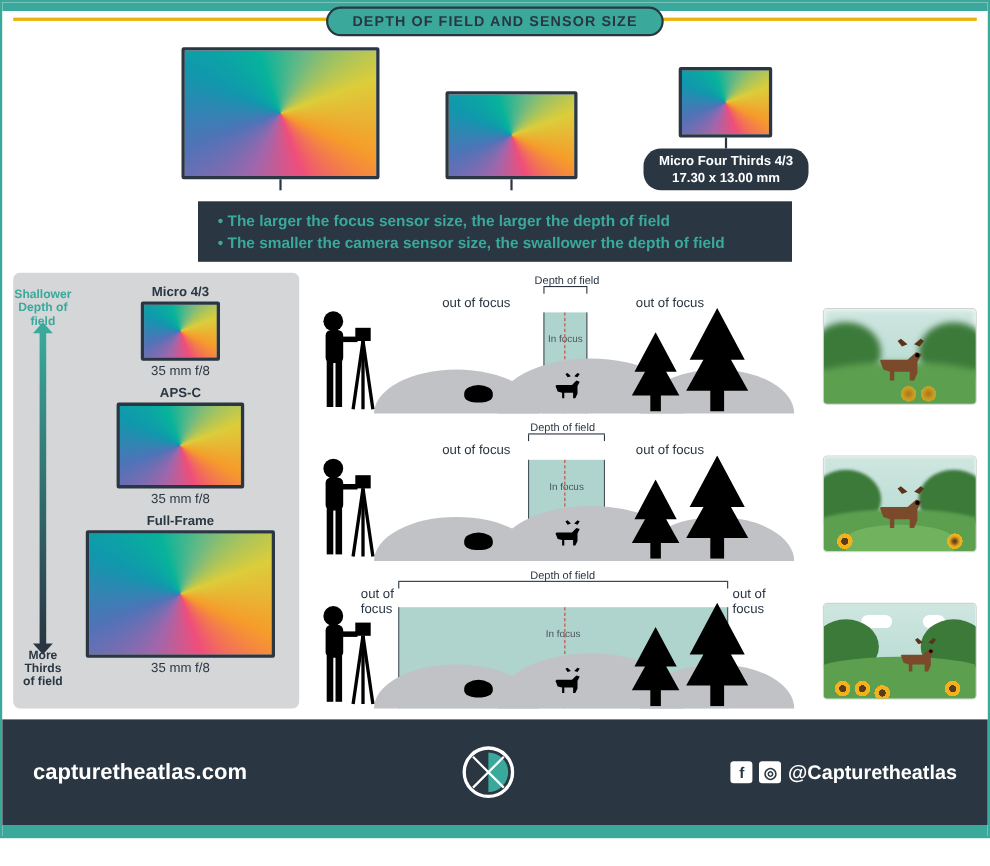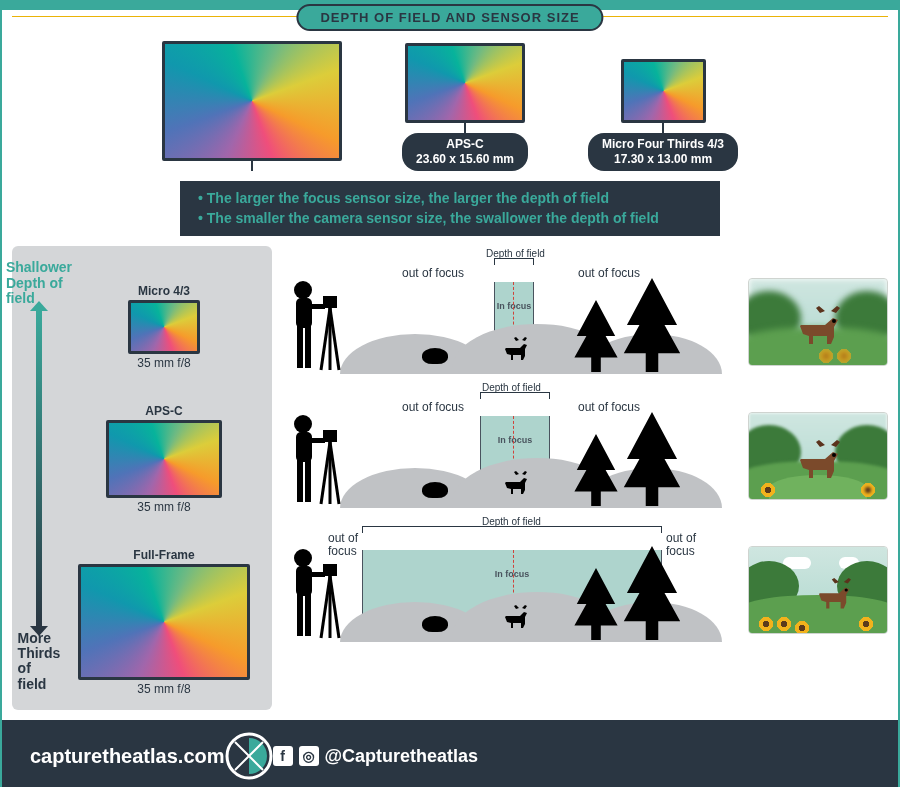--- a/index.html
+++ b/index.html
@@ -5,21 +5,21 @@
   * { box-sizing: border-box; margin: 0; padding: 0; }
   body {
     font-family: "Segoe UI", Arial, sans-serif;
     background: #fff;
     width: 900px;
     margin: 0 auto;
     border: 2px solid #3aa99b;
     position: relative;
   }
   .topbar { height: 8px; background: #3aa99b; }
-  .ruleline { border-top: 1px solid #eab308; margin: 6px 10px; position: relative; }
+  .ruleline { border-top: 3px solid #eab308; margin: 6px 10px; position: relative; }
   .title-pill {
     position: absolute;
     left: 50%; transform: translateX(-50%);
     top: -13px;
     background: #3aa99b;
     border: 2px solid #2a3642;
     color: #2a3642;
     font-weight: 700;
     font-size: 13px;
     letter-spacing: 1px;
@@ -85,21 +85,22 @@
     width: 38px;
     display: flex;
     flex-direction: column;
     align-items: center;
     justify-content: space-between;
     padding: 4px 0;
   }
   .arrow-top-label, .arrow-bot-label {
     color: #3aa99b;
     font-weight: 700;
-    font-size: 14px;
+    font-size: 11px;
+    text-align: center;
     line-height: 1.1;
   }
   .arrow-bot-label { color: #2a3642; }
   .mid-arrow {
     flex: 1;
     width: 6px;
     margin: 4px 0;
     background: linear-gradient(to bottom, #3aa99b, #2a3642);
     position: relative;
   }
@@ -114,21 +115,21 @@
   .mid-arrow::before { top: -9px; border-bottom: 10px solid #3aa99b; }
   .mid-arrow::after  { bottom: -9px; border-top: 10px solid #2a3642; }
   .sensor-stack {
     flex: 1;
     display: flex;
     flex-direction: column;
     align-items: center;
     gap: 6px;
   }
   .sensor-row { display: flex; flex-direction: column; align-items: center; font-size: 12px; font-weight: 700; color: #2a3642; }
-  .sensor-row .name { margin-bottom: 2px; margin-top: 28px; }
+  .sensor-row .name { margin-bottom: 2px; }
   .sensor-row .spec { margin-top: 2px; font-weight: 400; }
   .lm43 { width: 72px; height: 54px; }
   .laps { width: 116px; height: 78px; }
   .lff  { width: 172px; height: 116px; }
 
   .right-col { flex: 1; display: flex; flex-direction: column; gap: 6px; }
   .scene-row { display: flex; gap: 10px; align-items: flex-end; height: 128px; }
   .scene {
     flex: 1;
     position: relative;
@@ -160,21 +161,21 @@
   .dof-1 { left: 212px; width: 40px; height: 92px; }
   .dof-2 { left: 198px; width: 70px; height: 92px; }
   .dof-3 { left: 80px;  width: 300px; height: 92px; }
   .redline { position:absolute; width:0; border-left:1px dashed #d0423b; left:231px; bottom:0; height:92px; }
   .dof-label {
     position: absolute; top: 2px; font-size: 10px; color: #2a3642; font-weight: 500;
   }
   .dof-bracket { position:absolute; border-top:1px solid #2a3642; height:0; top:12px; }
   .dof-bracket::before, .dof-bracket::after { content:""; position:absolute; top:0; width:0; height:6px; border-left:1px solid #2a3642; }
   .dof-bracket::after { right:0; }
-  .infocus { position:absolute; font-size:9px; color:#2a3642; font-weight:700; top:19px; left:0; right:0; text-align:center; }
+  .infocus { position:absolute; font-size:9px; color:#2a3642; font-weight:400; top:19px; left:0; right:0; text-align:center; }
   .oof { position:absolute; font-size:12px; color:#2a3642; top:20px; }
   .photog {
     position:absolute; bottom:0; left:0; width:66px; height:100px;
   }
   .tree { position:absolute; bottom:2px; }
   .hedgehog { position:absolute; bottom:10px; left:140px; width:26px; height:16px;
     background:#000; border-radius:50% 50% 40% 40%; }
   .moose { position:absolute; bottom:12px; left:218px; width:30px; height:26px; }
   .moose svg { width:100%; height:100%; }
 
@@ -208,22 +209,22 @@
   }
   .photo .cloud { position:absolute; width:28px; height:12px; background:#fff; border-radius:10px; top:10px; }
   .pmoose { position:absolute; left:46px; bottom:18px; width:50px; height:42px; }
   .pmoose svg { width:100%; height:100%; }
 
   .footer {
     background: #2a3642;
     color: #fff;
     display: flex;
     align-items: center;
-    justify-content: flex-start;
-    padding: 12px 28px;
+    justify-content: space-between;
+    padding: 24px 28px;
     margin-top: 10px;
   }
   .footer .url { font-weight: 700; font-size: 20px; }
   .footer .logo {
     width: 48px; height: 48px;
     display:flex; align-items:center; justify-content:center;
   }
   .footer .handle { font-weight:700; font-size:18px; display:flex; align-items:center; gap:6px; }
   .sq-icon { width:20px; height:20px; background:#fff; color:#2a3642; border-radius:3px; display:inline-flex; align-items:center; justify-content:center; font-size:14px; font-weight:900; }
   .bottombar { height: 10px; background: #3aa99b; }
@@ -238,22 +239,20 @@
 </div>
 
 <div class="sensors-top">
   <div class="sensor-col">
     <div class="sensor-chip chip-ff"></div>
     <div class="chip-stem"></div>
   </div>
   <div class="sensor-col">
     <div class="sensor-chip chip-aps"></div>
     <div class="chip-stem"></div>
-    <div class="sensor-label"><span>APS-C</span>
-<span>23.60 x 15.60 mm</span></div>
   </div>
   <div class="sensor-col">
     <div class="sensor-chip chip-m43"></div>
     <div class="chip-stem"></div>
     <div class="sensor-label"><span>Micro Four Thirds 4/3</span>
 <span>17.30 x 13.00 mm</span></div>
   </div>
 </div>
 
 <div class="bullets-box">

